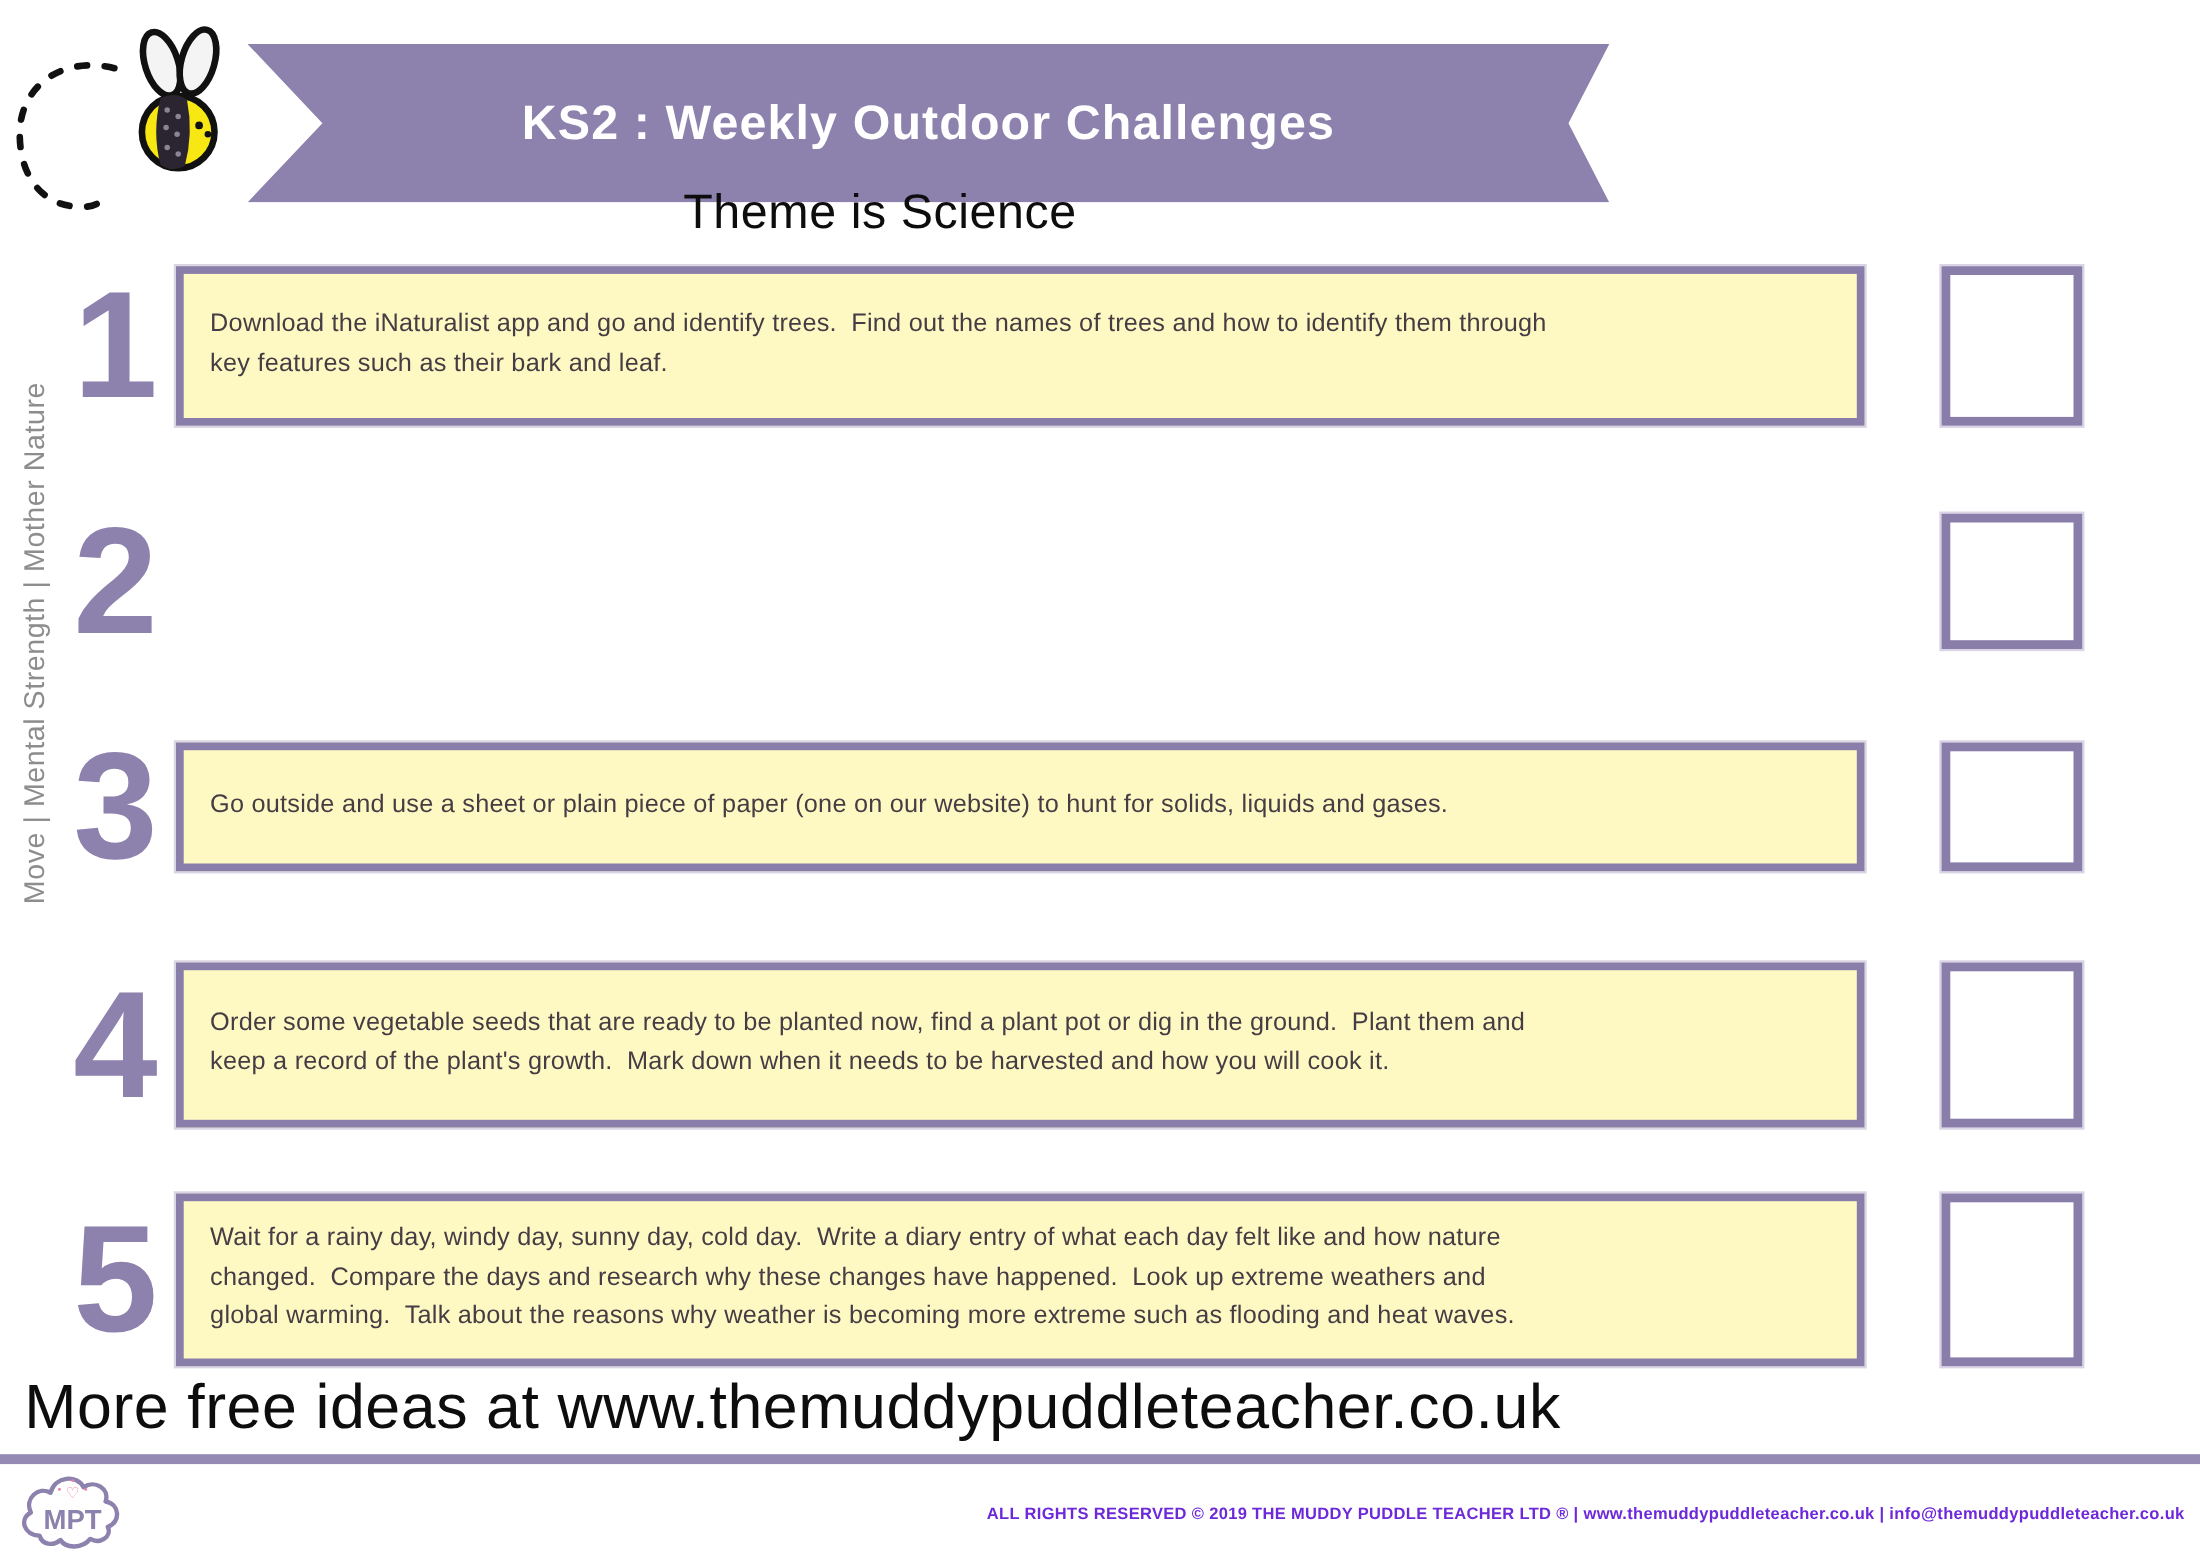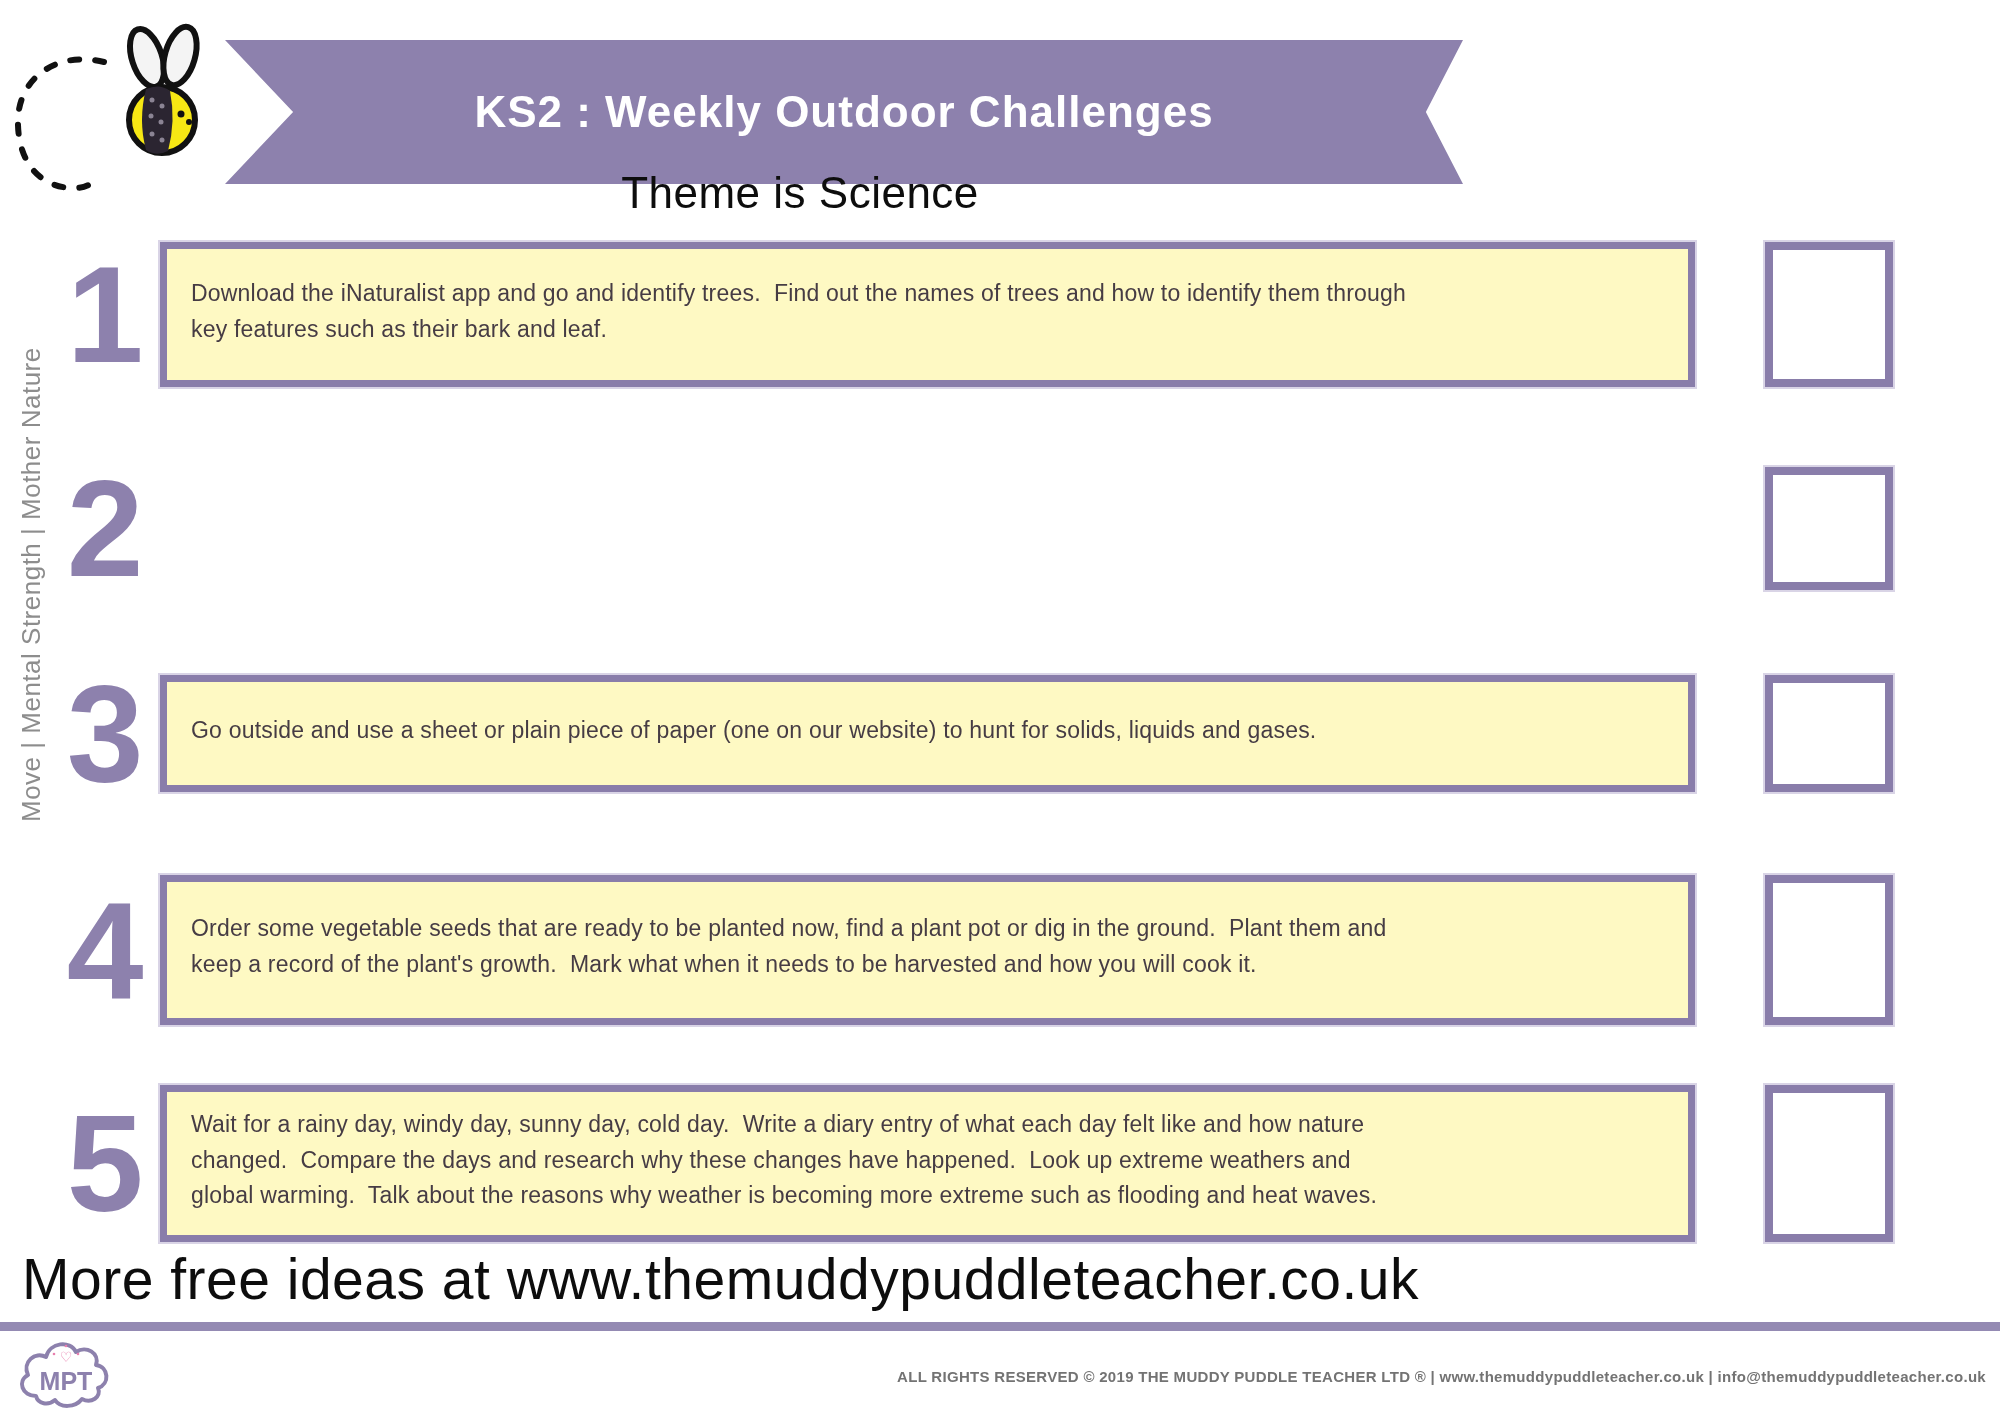--- a/index.html
+++ b/index.html
@@ -113,21 +113,21 @@
     left: 0; top: 1322px;
     width: 2000px; height: 9px;
     background: #948ab3;
   }
   .logo-svg { position: absolute; left: 12px; top: 1334px; }
   .rights-text {
     position: absolute;
     right: 14px; top: 1368px;
     font-size: 15px;
     font-weight: bold;
-    color: #737373;
+    color: #6d28d9;
     letter-spacing: 0.3px;
     white-space: nowrap;
   }
 </style>
 </head>
 <body>
 
 <svg class="bee-svg" width="250" height="210" viewBox="0 0 250 210">
   <path d="M104 52 C 55 40, 16 70, 18 115 C 19 152, 40 180, 78 178 C 88 177, 95 172, 98 166" fill="none" stroke="#111111" stroke-width="6" stroke-linecap="round" stroke-dasharray="9 16"></path>
   <g>
@@ -173,21 +173,21 @@
   <div class="row-number">3</div>
   <div class="challenge-box">
     <div class="box-text">Go outside and use a sheet or plain piece of paper (one on our website) to hunt for solids, liquids and gases.</div>
   </div>
   <div class="checkbox"></div>
 </div>
 
 <div class="row" id="row4">
   <div class="row-number">4</div>
   <div class="challenge-box">
-    <div class="box-text">Order some vegetable seeds that are ready to be planted now, find a plant pot or dig in the ground.  Plant them and keep a record of the plant's growth.  Mark what when it needs to be harvested and how you will cook it.</div>
+    <div class="box-text">Order some vegetable seeds that are ready to be planted now, find a plant pot or dig in the ground.  Plant them and keep a record of the plant's growth.  Mark down when it needs to be harvested and how you will cook it.</div>
   </div>
   <div class="checkbox"></div>
 </div>
 
 <div class="row" id="row5">
   <div class="row-number">5</div>
   <div class="challenge-box">
     <div class="box-text">Wait for a rainy day, windy day, sunny day, cold day.  Write a diary entry of what each day felt like and how nature changed.  Compare the days and research why these changes have happened.  Look up extreme weathers and global warming.  Talk about the reasons why weather is becoming more extreme such as flooding and heat waves.</div>
   </div>
   <div class="checkbox"></div>

